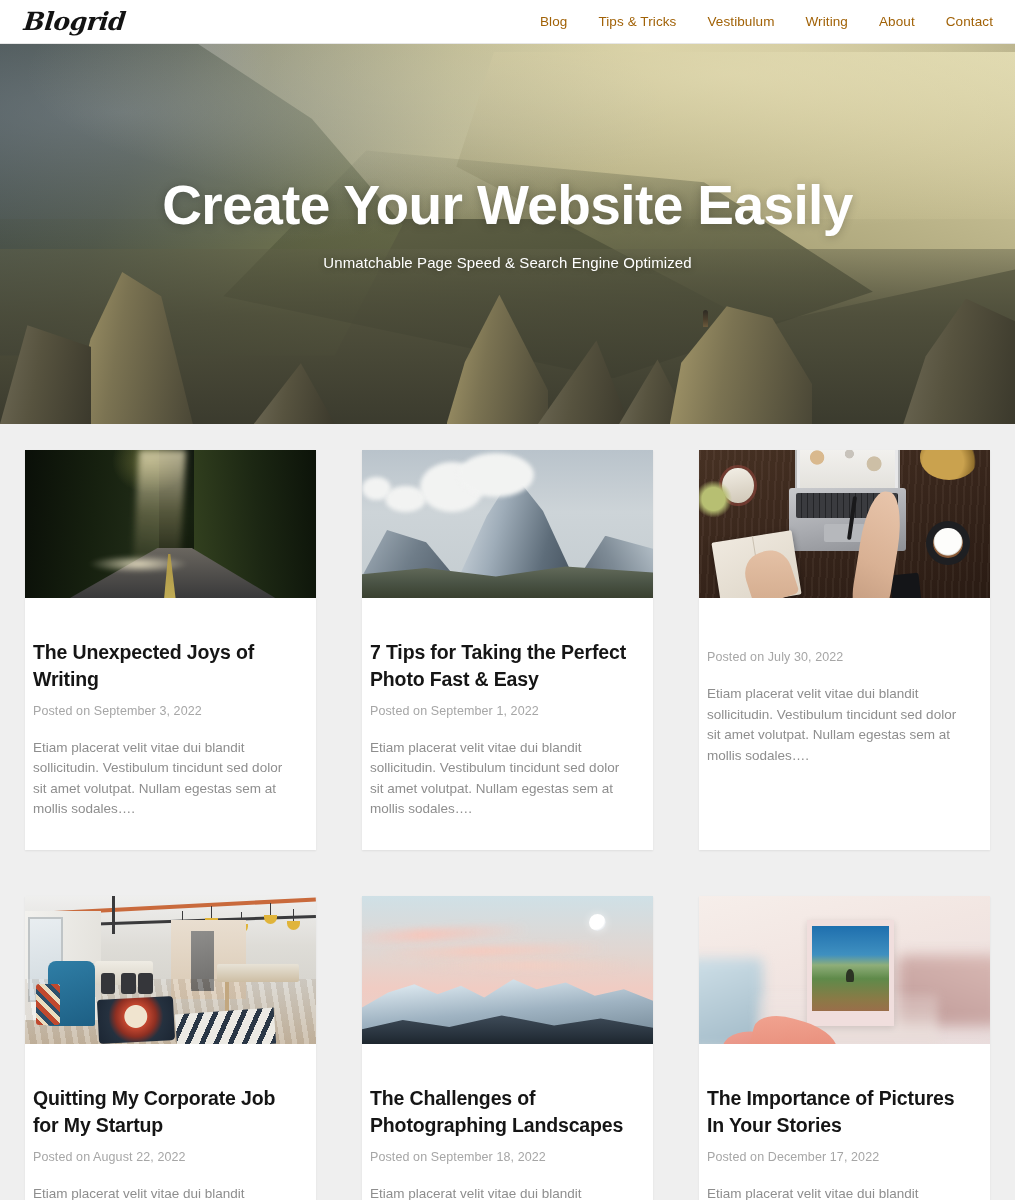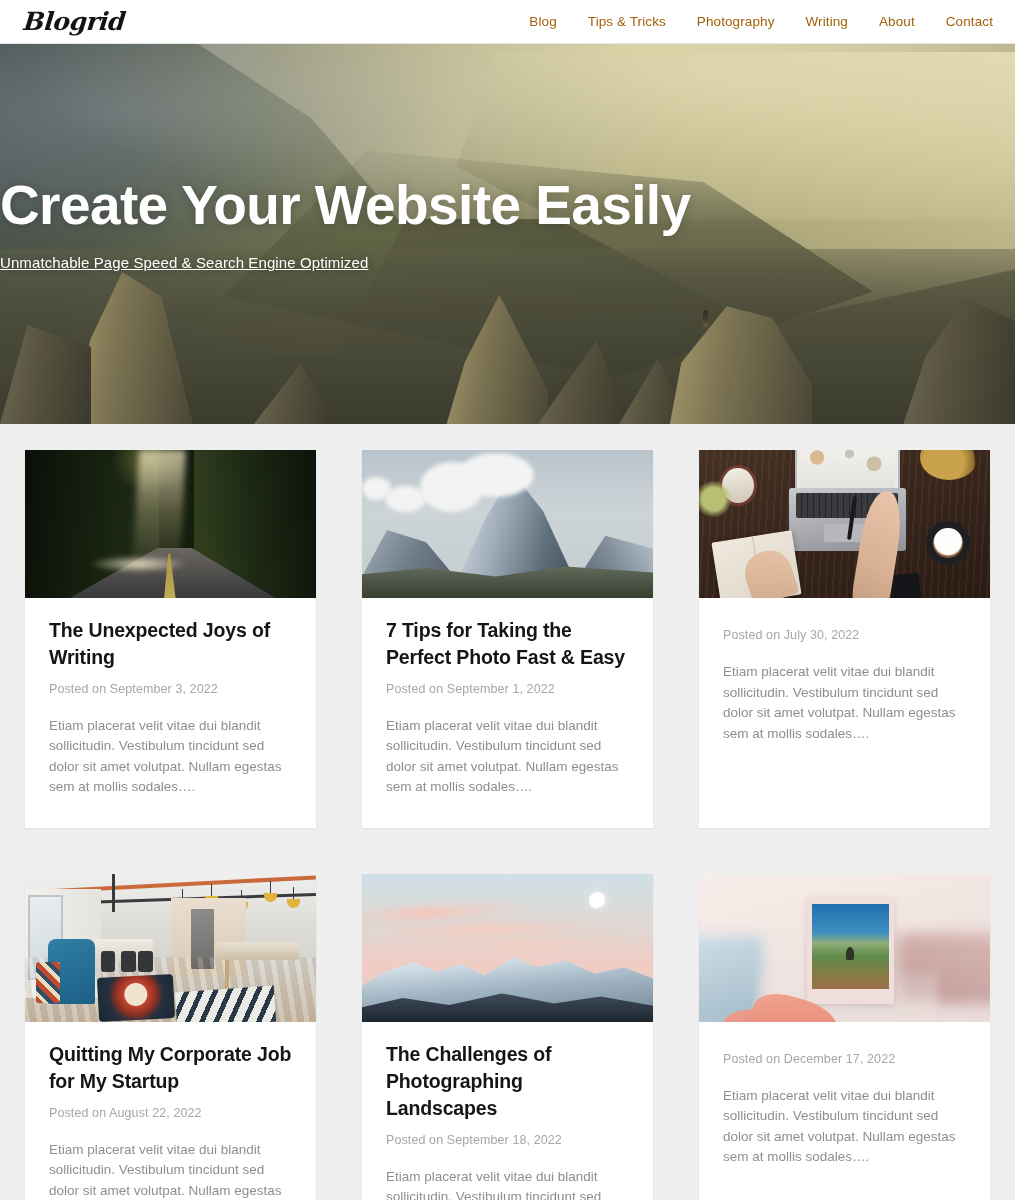--- a/index.html
+++ b/index.html
@@ -117,39 +117,38 @@
   .s8 { right: 0;  width: 11%; height: 33%;  clip-path: polygon(56% 0, 100% 18%, 100% 100%, 0 100%, 20% 46%); }
   .hiker {
     position: absolute; left: 69.3%; bottom: 25.5%;
     width: 5px; height: 17px;
     background: linear-gradient(180deg, #2d2a23 0%, #4a3e2c 55%, #6b5a3c 100%);
     border-radius: 3px 3px 1px 1px;
   }
   .hero-inner {
     position: relative;
     z-index: 2;
-    text-align: left;
+    text-align: center;
     width: 100%;
     padding-bottom: 20px;
   }
   .hero-title {
     font-size: 55px;
     font-weight: 700;
     color: #ffffff;
     letter-spacing: -0.6px;
     line-height: 1.05;
     text-shadow: 0 1px 10px rgba(0,0,0,.22);
   }
   .hero-sub {
     margin-top: 20px;
     font-size: 15px;
     color: #ffffff;
     letter-spacing: 0.1px;
     text-shadow: 0 1px 6px rgba(0,0,0,.3);
-    text-decoration: underline;
   }
 
   
   .posts {
     padding: 26px 25px 0 25px;
     display: grid;
     grid-template-columns: repeat(3, 1fr);
     column-gap: 46px;
     row-gap: 46px;
     background: #efefef;
@@ -161,21 +160,21 @@
     flex-direction: column;
     cursor: pointer;
   }
   .thumb {
     position: relative;
     width: 100%;
     height: 148px;
     overflow: hidden;
     background: #cfcfcf;
   }
-  .card-body { padding: 19px 24px 30px 24px; }
+  .card-body { padding: 19px 24px 30px 8px; margin-top: 22px; }
   .card-title {
     font-size: 19.5px;
     font-weight: 700;
     color: #151515;
     line-height: 1.38;
     letter-spacing: -0.15px;
     cursor: pointer;
   }
   .card-date {
     margin-top: 11px;
@@ -366,21 +365,21 @@
     transform: rotate(6deg); }
 </style>
 </head>
 <body>
 
 <header class="site-header">
   <div class="logo">Blogrid</div>
   <nav class="nav">
     <a class="nav-item">Blog</a>
     <a class="nav-item">Tips &amp; Tricks</a>
-    <a class="nav-item">Photography</a>
+    <a class="nav-item">Vestibulum</a>
     <a class="nav-item">Writing</a>
     <a class="nav-item">About</a>
     <a class="nav-item">Contact</a>
   </nav>
 </header>
 
 <section class="hero">
   <div class="hero-photo">
     <div class="hp-sky"></div>
     <div class="hp-ridge-left"></div>
@@ -529,18 +528,19 @@
           <div class="blur-r"></div>
           <div class="blur-c"></div>
         <div class="frame">
             <div class="photo"></div>
           </div>
         <div class="finger2"></div>
           <div class="finger"></div>
       </div>
     </div>
     <div class="card-body">
+      <h2 class="card-title">The Importance of Pictures In Your Stories</h2>
       <div class="card-date">Posted on December 17, 2022</div>
       <p class="card-excerpt">Etiam placerat velit vitae dui blandit sollicitudin. Vestibulum tincidunt sed dolor sit amet volutpat. Nullam egestas sem at mollis sodales….</p>
     </div>
   </article>
 
 </main>
 
 </body></html>

